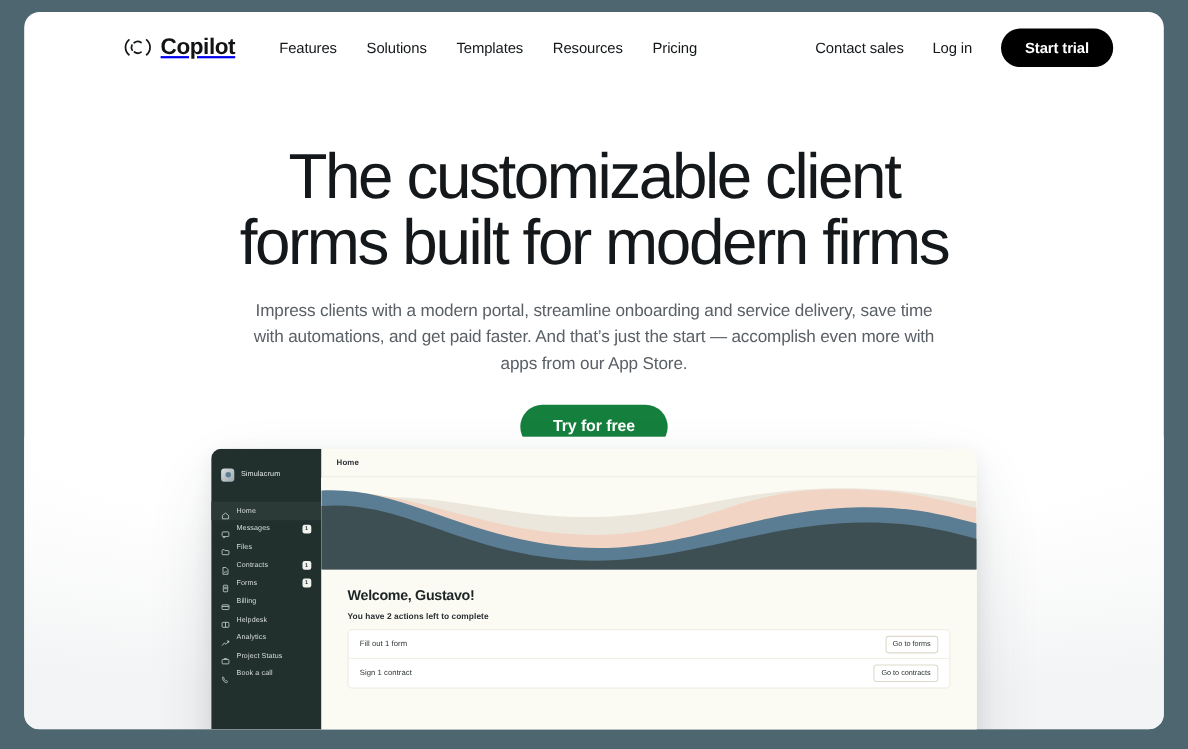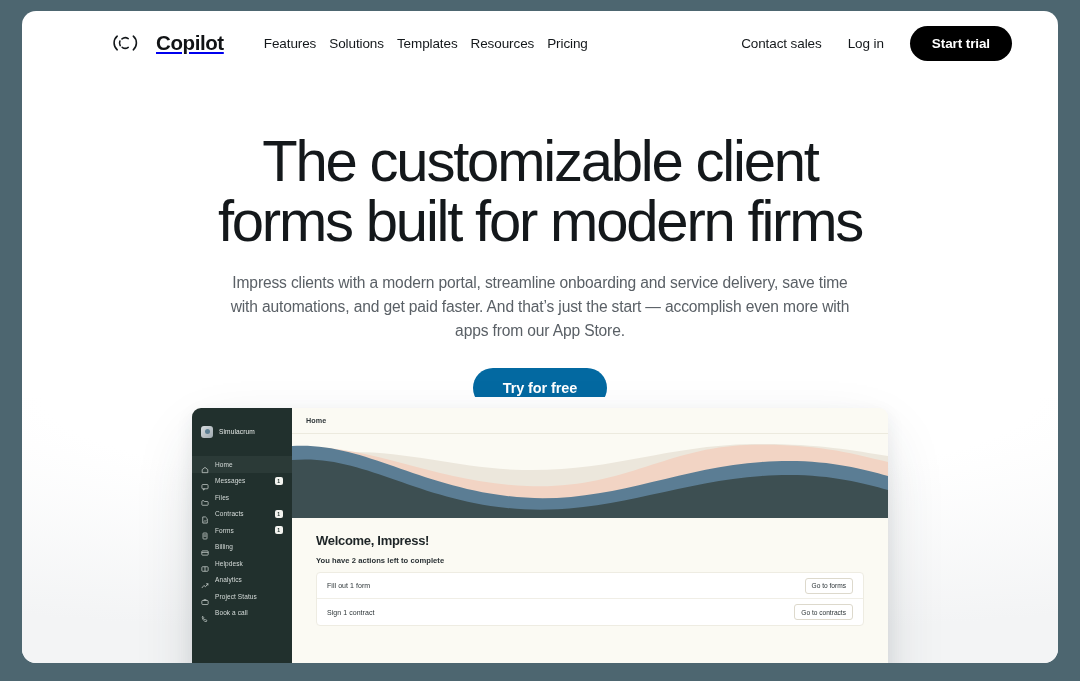--- a/index.html
+++ b/index.html
@@ -23,29 +23,29 @@
 
   
   .site-header{
     position:relative;
     height:64px;
     display:flex;
     align-items:center;
     padding:0 46px 0 90px;
   }
   .brand{
-    display:flex; align-items:center; gap:17px;
+    display:flex; align-items:center; gap:7px;
     margin-right:40px;
   }
   .brand-mark{ width:27px; height:22px; flex:none; display:block; }
   .brand-name{
     font-size:20.5px; font-weight:700; color:#111315;
     letter-spacing:-0.4px;
   }
-  .main-nav{ display:flex; align-items:center; gap:13px; }
+  .main-nav{ display:flex; align-items:center; gap:27px; }
   .nav-link{
     font-size:13.5px; color:#14181b; font-weight:500;
     text-decoration:none; white-space:nowrap; letter-spacing:-0.1px;
   }
   .header-right{
     margin-left:auto;
     display:flex; align-items:center; gap:26px;
   }
   .header-right .nav-link{ font-size:13.5px; }
   .btn-trial{
@@ -75,21 +75,21 @@
     margin:20px auto 0;
     max-width:622px;
     font-size:15.6px;
     line-height:1.53;
     color:#5a6066;
     letter-spacing:-0.15px;
   }
   .hero-cta-wrap{ margin-top:25px; }
   .btn-try{
     display:inline-block;
-    background:#0369a1;
+    background:#15803d;
     color:#ffffff;
     font-size:14.5px; font-weight:600;
     border:none; border-radius:999px;
     padding:12px 30px; cursor:pointer;
     letter-spacing:-0.1px;
   }
 
   
   .mock-stage{
     position:absolute;
@@ -401,21 +401,21 @@
           <svg viewBox="0 0 596 84" preserveAspectRatio="none" aria-hidden="true">
             <rect x="0" y="0" width="596" height="84" fill="#fbfaf3"></rect>
             <path d="M0,24 C90,6 150,34 230,36 C320,38 370,12 460,10 C520,9 560,16 596,22 L596,84 L0,84 Z" fill="#ece7dc"></path>
             <path d="M0,13 C80,9 140,48 235,52 C330,56 372,14 455,11 C525,9 562,20 596,28 L596,84 L0,84 Z" fill="#f2d4c4"></path>
             <path d="M0,12 C70,8 120,50 215,62 C310,74 380,34 470,28 C530,24 566,34 596,42 L596,84 L0,84 Z" fill="#5b7d94"></path>
             <path d="M0,26 C70,20 120,64 215,74 C310,84 380,48 470,42 C530,38 566,48 596,56 L596,84 L0,84 Z" fill="#3d4f52"></path>
           </svg>
         </div>
 
         <div class="mock-body">
-          <div class="mock-welcome">Welcome, Impress!</div>
+          <div class="mock-welcome">Welcome, Gustavo!</div>
           <div class="mock-actions-head">You have 2 actions left to complete</div>
 
           <div class="mock-card">
             <div class="mock-row">
               <span class="mock-row-label">Fill out 1 form</span>
               <button class="mock-row-btn">Go to forms</button>
             </div>
             <div class="mock-row">
               <span class="mock-row-label">Sign 1 contract</span>
               <button class="mock-row-btn">Go to contracts</button>

